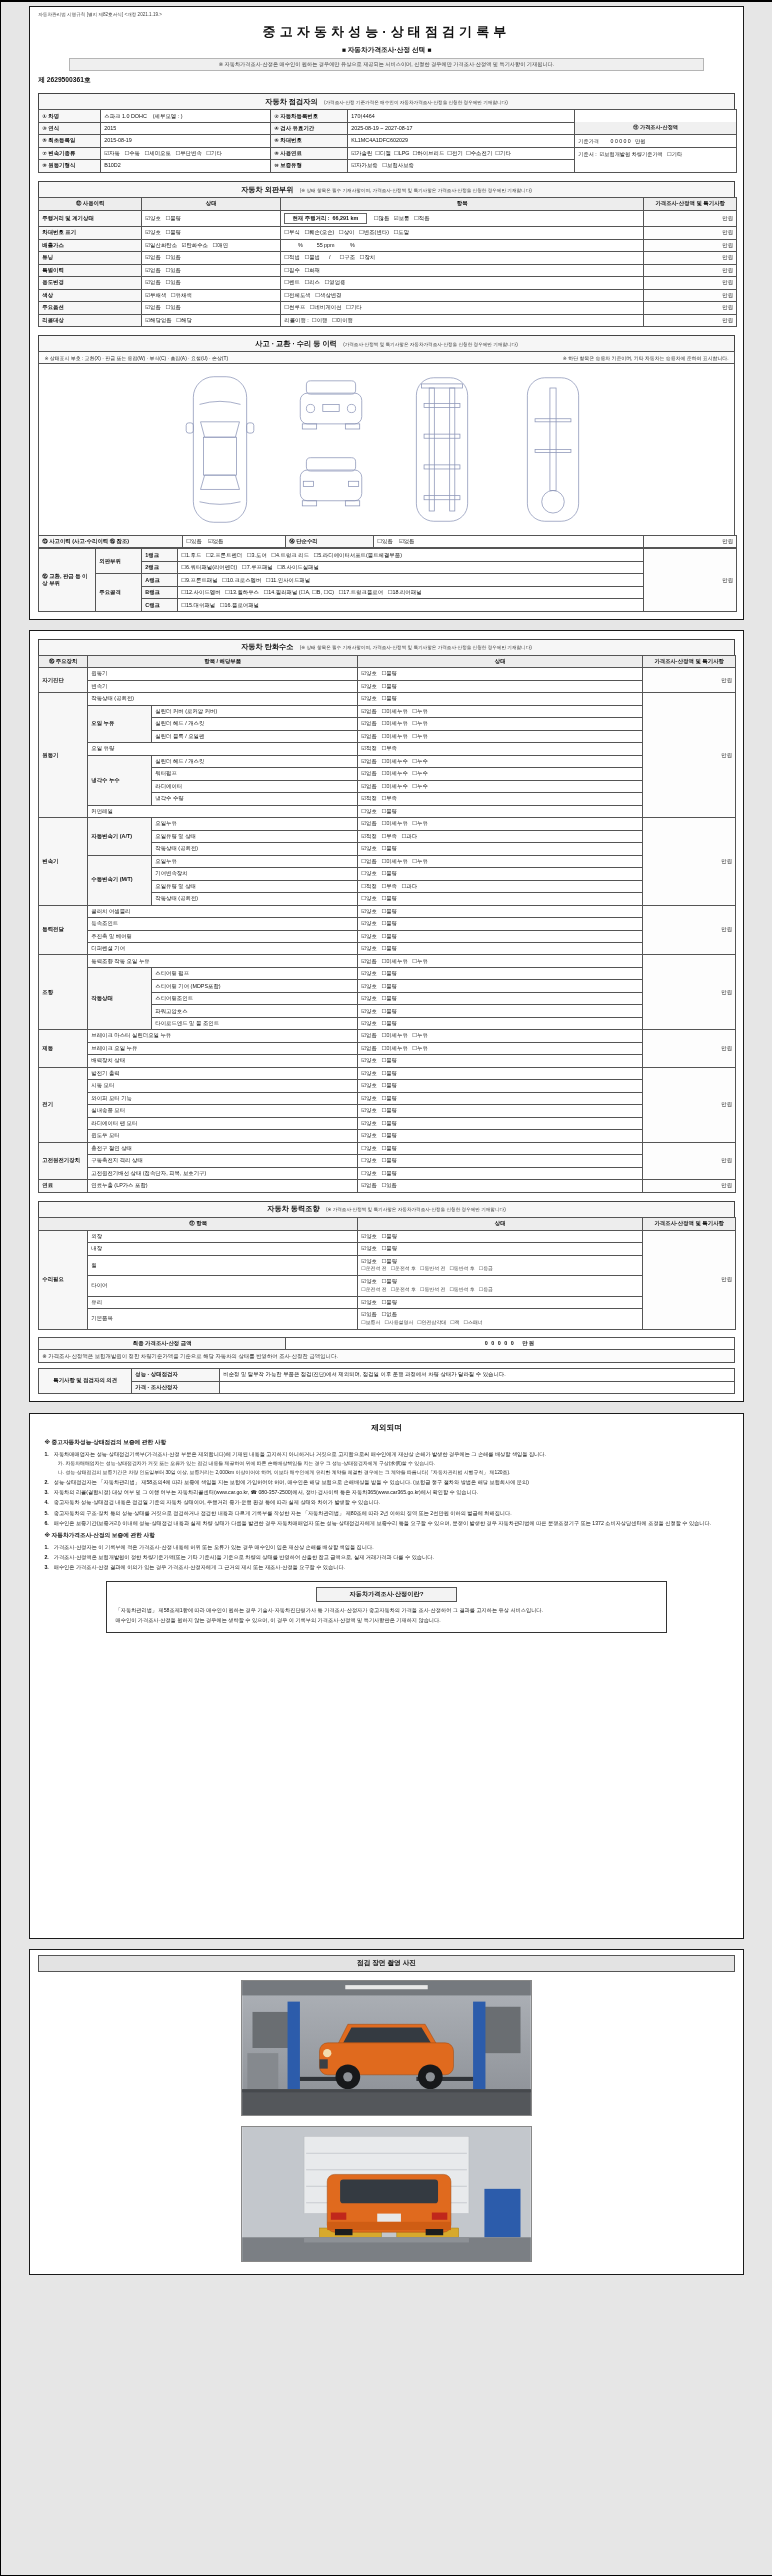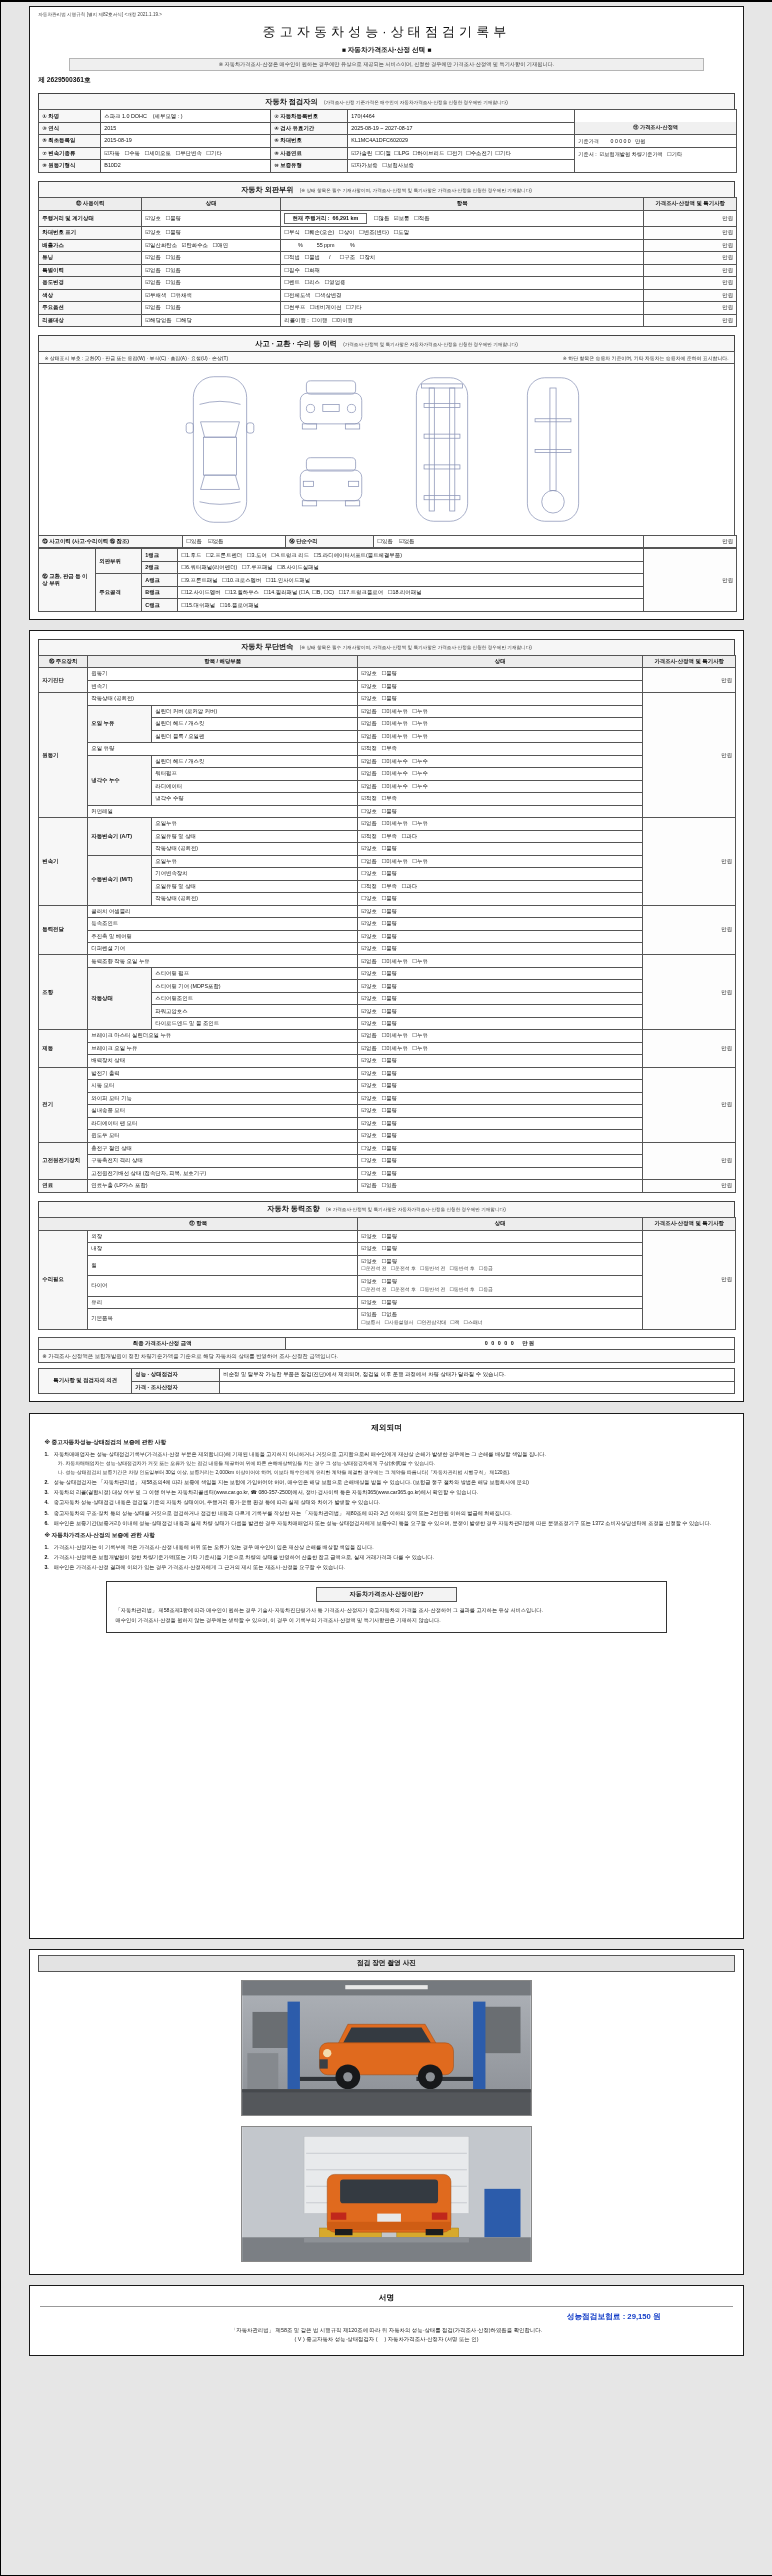--- a/index.html
+++ b/index.html
@@ -1,20 +1,20 @@
 <!DOCTYPE html>
 <html style="font-size:8.2px"><head>
 <meta charset="utf-8">
 <style>
   html,body{margin:0;padding:0;}
   body{width:773px;min-height:2576px;background:#bfbfbf;font-family:"Liberation Sans","DejaVu Sans",sans-serif;color:#111;}
   .page{width:773px;min-height:2576px;background:#e6e6e6;border:0.5px solid #000;border-top:2.1px solid #000;box-sizing:border-box;padding:4.1px 0 13.4px;}
   .box{width:715px;margin:0 auto 10.3px;background:#fff;border:0.5px solid #1a1a1a;box-sizing:border-box;padding:5.2px 8.2px 7.2px;}
   .head-note{font-size:4.6px;color:#444;}
-  .doc-title{text-align:center;font-size:13px;font-weight:normal;letter-spacing:4.1px;margin:6.2px 0 4.1px;}
+  .doc-title{text-align:center;font-size:13px;font-weight:bold;letter-spacing:4.1px;margin:6.2px 0 4.1px;}
   .select-line{text-align:center;font-size:6.7px;font-weight:bold;margin:1px 0 3.1px;}
   .select-note{background:#efefef;border:0.5px solid #b5b5b5;font-size:5.2px;text-align:center;padding:2.1px;margin:0 31px 5.2px;color:#333;}
   .doc-no{font-size:6.7px;font-weight:bold;margin:5.2px 0 2.1px;}
   .sec-cap{border:0.5px solid #444;border-bottom:none;background:#f6f6f6;text-align:center;padding:2.6px 2.1px;margin-top:8.2px;}
   .sec-cap .t{font-size:7.2px;font-weight:bold;}
   .sec-cap .n{font-size:4.6px;color:#333;margin-left:4.1px;}
   table.f{width:100%;border-collapse:collapse;table-layout:fixed;}
   .f th,.f td{border:0.5px solid #555;font-size:5.4px;padding:2.1px 3.1px;vertical-align:middle;word-break:break-all;white-space:pre-wrap;line-height:1.35;}
   .f th{background:#ededed;font-weight:bold;text-align:center;}
   .lbl{background:#f7f7f7;font-weight:bold;}
@@ -296,21 +296,21 @@
           <tr>
             <td class="lbl">C랭크</td>
             <td>☐15.대쉬패널   ☐16.플로어패널</td>
           </tr>
         </tbody>
     </table>
   </div>
 
   <div class="box">
     <div class="sec-cap" style="margin-top:2.1px">
-      <span class="t">자동차 무단변속</span>
+      <span class="t">자동차 탄화수소</span>
       <span class="n">(※ 상태 항목은 필수 기재사항이며, 가격조사·산정액 및 특기사항은 가격조사·산정을 신청한 경우에만 기재합니다)</span>
     </div>
     <table class="f">
       <colgroup>
           <col style="width:49px">
           <col style="width:64px">
           <col style="width:206px">
           <col style="width:285px">
           <col style="width:93px">
         </colgroup>
@@ -710,21 +710,15 @@
           <rect x="165" y="184" width="240" height="16" fill="#cf5d14"></rect>
           <rect x="180" y="198" width="34" height="12" fill="#1c1d1f"></rect>
           <rect x="356" y="198" width="34" height="12" fill="#1c1d1f"></rect>
           <rect x="0" y="214" width="560" height="46" fill="#7b7f84"></rect>
           <rect x="120" y="214" width="320" height="10" fill="#8d9196"></rect>
         </svg>
       </div>
     </div>
   </div>
 
-  <div class="box sign-box">
-    <div class="sign-cap">서명</div>
-    <div class="sign-fee">성능점검보험료 : 29,150 원</div>
-    <div class="sign-line1">「자동차관리법」 제58조 및 같은 법 시행규칙 제120조에 따라 위 자동차의 성능·상태를 점검(가격조사·산정)하였음을 확인합니다.</div>
-    <div class="sign-line2">( V ) 중고자동차 성능·상태점검자        (　 ) 자동차가격조사·산정자                    (서명 또는 인)</div>
-  </div>
 
 </div>
 
 
 </body></html>

